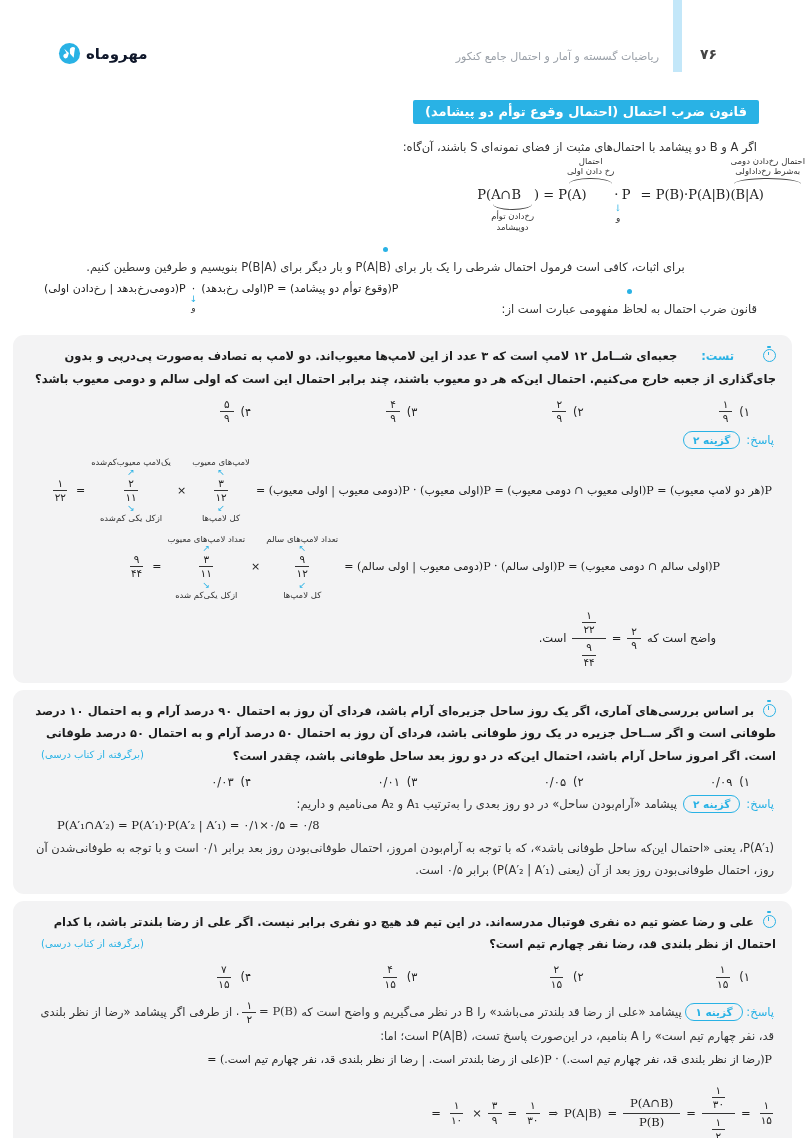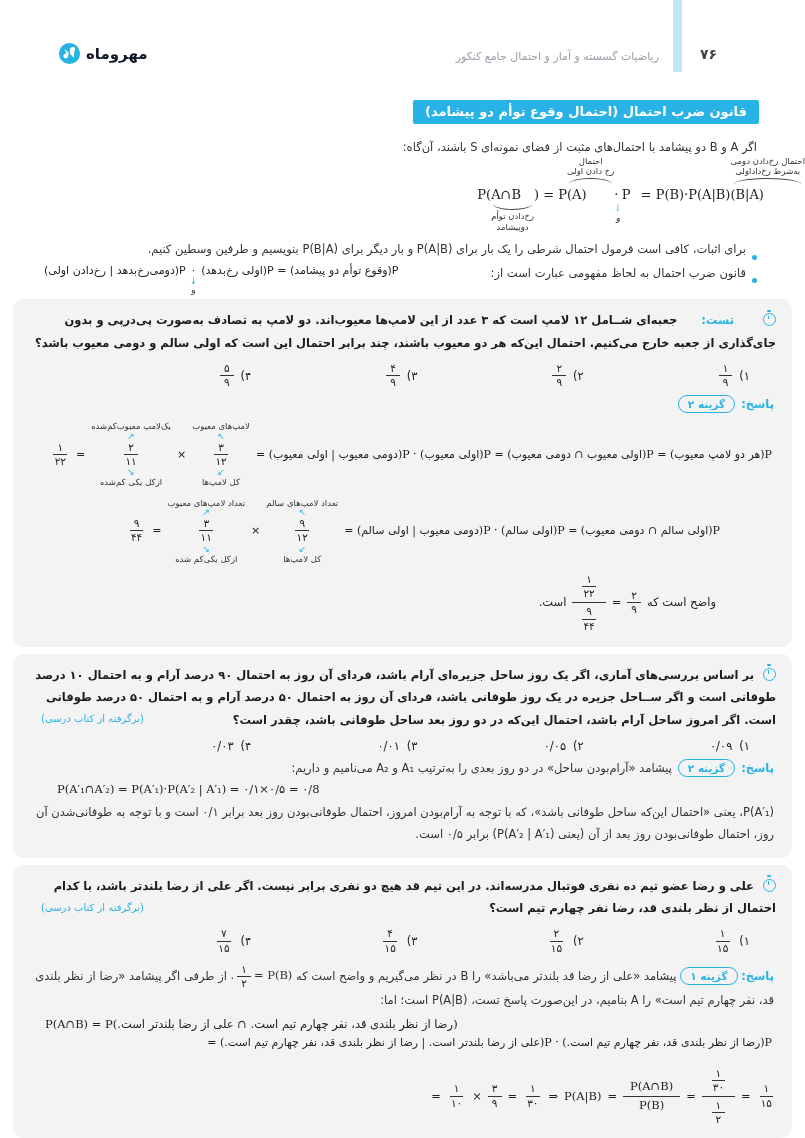--- a/index.html
+++ b/index.html
@@ -21,21 +21,21 @@
   .ftok{display:flex;flex-direction:column;align-items:flex-start;}
   .fz{height:30px;display:flex;flex-direction:column;justify-content:flex-end;align-items:center;}
   .fzb{height:34px;display:flex;flex-direction:column;justify-content:flex-start;align-items:center;}
   .fmid{height:20px;display:flex;align-items:center;font-size:13px;color:#222;}
   .flbl{font-size:8.5px;color:#333;white-space:nowrap;line-height:1.25;}
   .arc-t{width:90%;height:5px;border-top:1.3px solid #444;border-radius:50% 50% 0 0/100% 100% 0 0;margin-top:1px;}
   .arc-b{width:90%;height:5px;border-bottom:1.3px solid #444;border-radius:0 0 50% 50%/0 0 100% 100%;margin-bottom:1px;}
   .andw{font-size:9px;color:#333;}
   .dar{font-size:9px;color:#29b2e5;line-height:1;}
   
-  .bullet{display:flex;align-items:flex-end;margin:2px 48px 0 14px;font-size:11.5px;color:#333;gap:6px;}
+  .bullet{display:flex;align-items:center;margin:2px 48px 0 14px;font-size:11.5px;color:#333;gap:6px;flex-direction:column;}
   .bullet p{margin:0;line-height:1.7;}
   .bdot{flex:0 0 auto;width:5px;height:5px;border-radius:50%;background:#29b2e5;margin-top:7px;}
   .b2wrap{display:flex;justify-content:space-between;align-items:flex-start;margin:4px 48px 16px 44px;}
   .b2f{display:flex;align-items:center;gap:4px;font-size:11px;color:#222;direction:rtl;}
   .dstack{position:relative;display:inline-block;padding:0 2px;}
   .dstack .below{position:absolute;top:13px;left:50%;transform:translateX(-50%);display:flex;flex-direction:column;align-items:center;line-height:1.05;}
   
   .qbox{position:relative;background:#f3f3f4;border-radius:11px;margin:7px 13px;padding:10px 16px 12px;}
   .qhead{position:relative;font-size:11.5px;font-weight:bold;color:#1c1c1c;line-height:1.95;}
   .qtag{color:#29b2e5;font-weight:bold;margin:0 20px;}
@@ -44,21 +44,21 @@
   .sw::before{content:"";position:absolute;top:-4.5px;left:2.5px;width:4px;height:2.2px;background:#29b2e5;border-radius:1px;}
   .sw::after{content:"";position:absolute;top:1.5px;left:4px;width:1.4px;height:3.8px;background:#29b2e5;}
   .source{position:absolute;left:12px;bottom:2px;color:#29b2e5;font-size:10px;font-weight:normal;}
   .opts{display:flex;margin:8px 26px 2px 56px;}
   .opt{flex:1;display:flex;align-items:center;gap:7px;font-size:11.5px;color:#222;}
   .olbl{white-space:nowrap;}
   .frac{display:inline-flex;flex-direction:column;align-items:center;font-size:10.5px;line-height:1.25;color:#222;}
   .frac .fn{padding:0 4px;border-bottom:1.1px solid #333;}
   .frac .fd{padding:0 4px;}
   .ansrow{display:flex;align-items:center;gap:6px;margin:6px 2px 2px;font-size:11.5px;}
-  .anslbl{color:#29b2e5;font-weight:bold;}
+  .anslbl{color:#29b2e5;font-weight:normal;}
   .pill{display:inline-block;border:1.4px solid #29b2e5;color:#29b2e5;font-weight:bold;font-size:10.5px;border-radius:11px;padding:0 9px;line-height:16px;white-space:nowrap;}
   .ansp{margin:6px 2px 0;font-size:11.5px;color:#333;line-height:1.9;}
   .eqr{display:flex;align-items:center;gap:6px;font-size:11px;color:#222;margin:4px 4px 2px;}
   .mexpr{font-size:11px;}
   .lf{display:inline-flex;flex-direction:column;align-items:center;line-height:1.15;}
   .lf .flbl{font-size:8.5px;}
   .far{font-size:9px;color:#29b2e5;line-height:1;}
   .vfrac{display:inline-flex;flex-direction:column;align-items:center;line-height:1.2;}
   .vfrac .vnum{display:flex;justify-content:center;border-bottom:1.2px solid #333;padding:1px 7px 2px;}
   .vfrac .vden{display:flex;justify-content:center;padding:2px 7px 0;}
@@ -374,23 +374,20 @@
       <span class="unit" dir="rtl" style="direction:rtl;vertical-align:middle;gap:3px;">
         <span class="m">P(B) =</span>
         <span class="frac">
             <span class="fn">۱</span>
             <span class="fd">۲</span>
           </span>
         <span>.</span>
       </span>
       <span>از طرفی اگر پیشامد «رضا از نظر بلندی قد، نفر چهارم تیم است» را A بنامیم، در این‌صورت پاسخ تست، P(A|B) است؛ اما:</span>
     </p>
-    <div class="mline ltr m" style="margin-left:16px;">
-      <span>P(A∩B) = P(</span><span dir="rtl">رضا از نظر بلندی قد، نفر چهارم تیم است. ∩ علی از رضا بلندتر است.</span><span>)</span>
-    </div>
     <div class="mline rtl m" style="font-size:11px;">P(رضا از نظر بلندی قد، نفر چهارم تیم است.) · P(علی از رضا بلندتر است. | رضا از نظر بلندی قد، نفر چهارم تیم است.) =</div>
     <div class="eqr unit m" dir="ltr" style="margin:12px 0 0 16px;font-size:11.5px;">
       <span>=</span>
       <span class="frac">
           <span class="fn">۱</span>
           <span class="fd">۱۰</span>
         </span>
       <span>×</span>
       <span class="frac">
           <span class="fn">۳</span>

